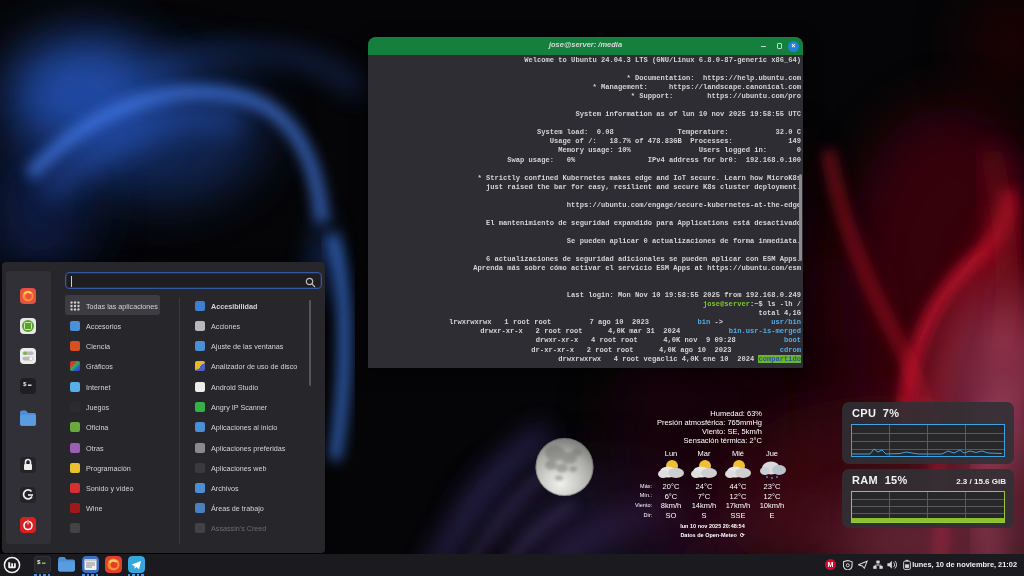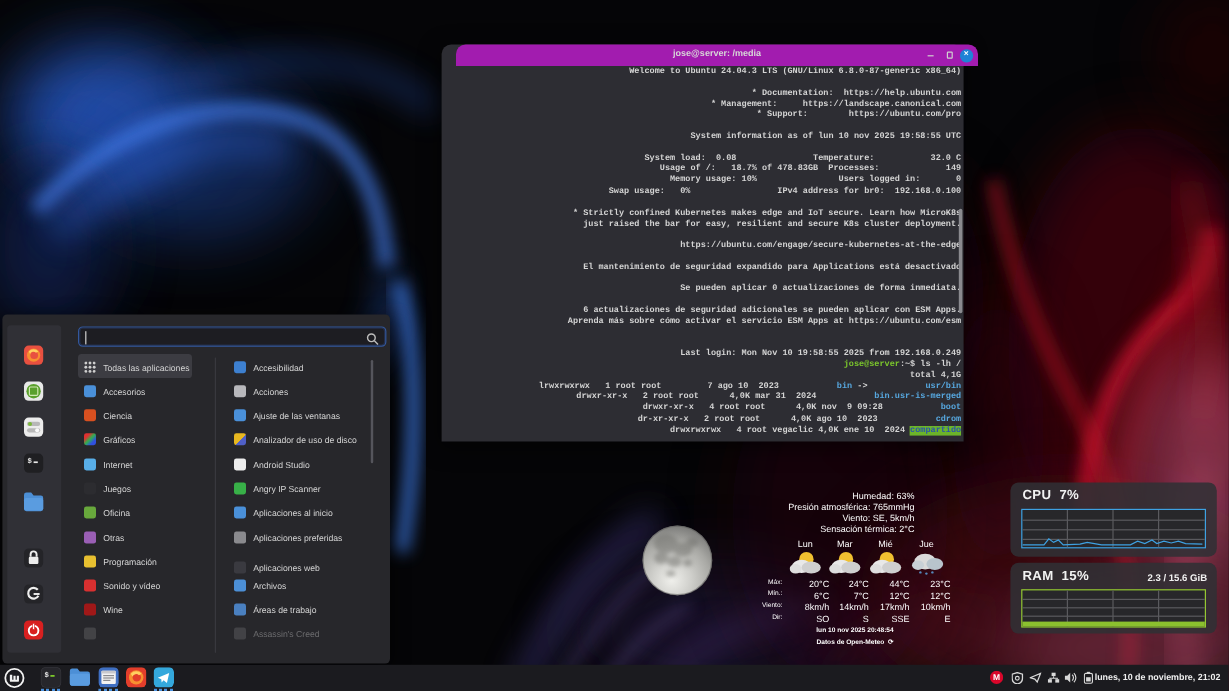--- a/index.html
+++ b/index.html
@@ -2,21 +2,21 @@
 <html><head>
 <meta charset="utf-8">
 <style>
 html,body{margin:0;padding:0;width:1024px;height:576px;overflow:hidden;background:#050507;}
 *{box-sizing:border-box;}
 body{font-family:"Liberation Sans",sans-serif;position:relative;}
 #wall{position:absolute;left:0;top:0;}
 .abs{position:absolute;}
 
 #term{left:368px;top:37px;width:435px;height:331px;background:#2d2d33;border-radius:8px 8px 0 0;box-shadow:0 4px 18px rgba(0,0,0,.6);}
-#termbar{position:absolute;left:12px;top:0;width:100%;height:18px;background:#a21caf;border-radius:8px 8px 0 0;}
+#termbar{position:absolute;left:0;top:0;width:100%;height:18px;background:#15803d;border-radius:8px 8px 0 0;font-style:italic;}
 #termtitle{position:absolute;left:0;right:0;top:3px;text-align:center;color:#d8d8d8;font-size:7.5px;font-weight:bold;}
 #termbody{position:absolute;left:2px;top:19px;right:2px;bottom:0;overflow:hidden;}
 #termbody pre{margin:0;font-family:"Liberation Mono",monospace;font-size:7.1px;line-height:9.05px;color:#d4d4d4;font-weight:bold;letter-spacing:0px;text-align:right;}
 .tg{color:#7bc62c;}
 .tb{color:#57a8e0;padding-left:44px;}
 .tgb{background:#6cb52a;color:#2a56a8;}
 #tscroll{position:absolute;right:1px;top:137px;width:3px;height:87px;background:#8a8a8f;border-radius:2px;}
 
 #menu{left:2px;top:262px;width:323px;height:291px;background:#27272b;border-radius:4px;box-shadow:0 3px 14px rgba(0,0,0,.65);}
 #menuside{position:absolute;left:4px;top:9px;width:45px;height:273px;background:#303036;border-radius:3px;}
@@ -39,21 +39,21 @@
 #ramg{top:22px;width:154px;height:32px;border:1.5px solid #95c832;}
 .gridh{position:absolute;left:0;right:0;height:1px;background:#5a5a5e;}
 .gridv{position:absolute;top:0;bottom:0;width:1px;background:#5a5a5e;}
 
 #bar{left:0;top:554px;width:1024px;height:22px;background:#1b1b1f;}
 .tic{position:absolute;top:2px;width:17px;height:17px;border-radius:4px;}
 .runline{position:absolute;top:20px;height:2px;background:repeating-linear-gradient(90deg,#4b91dd 0,#4b91dd 2.5px,transparent 2.5px,transparent 4.5px);}
 #clock{position:absolute;right:7px;top:6px;color:#f0f0f0;font-size:7.4px;font-weight:bold;}
 .winfo{position:absolute;right:262px;text-align:right;color:#fff;font-size:7.5px;}
 .wday{position:absolute;top:449px;width:40px;text-align:center;color:#fff;font-size:7.5px;}
-.wval{position:absolute;width:40px;text-align:right;color:#fff;font-size:7.5px;}
+.wval{position:absolute;width:40px;text-align:center;color:#fff;font-size:7.5px;}
 .wlabel{position:absolute;right:372px;text-align:right;color:#fff;font-size:5.5px;}
 #cielo{position:absolute;left:491px;top:516px;color:#ef4444;font-size:17px;margin-top:47px;}
 #wstamp{position:absolute;left:630px;top:523px;width:165px;text-align:center;color:#fff;font-size:5.5px;font-weight:bold;}
 #wsrc{position:absolute;left:630px;top:532px;width:165px;text-align:center;color:#fff;font-size:5.5px;font-weight:bold;}
 </style>
 </head>
 <body>
 <svg id="wall" width="1024" height="576" viewBox="0 0 1024 576">
   <defs>
     <filter id="b26" x="-80%" y="-80%" width="260%" height="260%">
@@ -353,29 +353,29 @@
   <div class="mrow" style="left:68px;top:196px;"><span class="ic" style="background:#e8c030;"></span>Programación</div>
   <div class="mrow" style="left:68px;top:216px;"><span class="ic" style="background:#d83030;"></span>Sonido y vídeo</div>
   <div class="mrow" style="left:68px;top:236px;"><span class="ic" style="background:#a01818;"></span>Wine</div>
   <div class="mrow fade" style="left:68px;top:256px;">
       <span class="ic" style="background:#707074;"></span>
     </div>
 
   <div style="position:absolute;left:177px;top:36px;width:1px;height:246px;background:#38383e;"></div>
   <div id="mscroll"></div>
 
-  <div class="mrow" style="left:193px;top:34px;"><span class="ic" style="background:#3d80d0;"></span>Accesibilidad</div>
+  <div class="mrow" style="left:193px;top:34px;font-weight:bold;"><span class="ic" style="background:#3d80d0;"></span>Accesibilidad</div>
   <div class="mrow" style="left:193px;top:54px;"><span class="ic" style="background:#b8b8bc;"></span>Acciones</div>
   <div class="mrow" style="left:193px;top:74px;"><span class="ic" style="background:#4a90d9;"></span>Ajuste de las ventanas</div>
   <div class="mrow" style="left:193px;top:94px;"><span class="ic" style="background:linear-gradient(135deg,#e8b820 55%,#5060c8 55%);"></span>Analizador de uso de disco</div>
   <div class="mrow" style="left:193px;top:115px;"><span class="ic" style="background:#ececec;"></span>Android Studio</div>
   <div class="mrow" style="left:193px;top:135px;"><span class="ic" style="background:#38b048;"></span>Angry IP Scanner</div>
   <div class="mrow" style="left:193px;top:155px;"><span class="ic" style="background:#4a90d9;"></span>Aplicaciones al inicio</div>
   <div class="mrow" style="left:193px;top:176px;"><span class="ic" style="background:#8a8a8e;"></span>Aplicaciones preferidas</div>
-  <div class="mrow" style="left:193px;top:196px;align-items:flex-end;"><span class="ic" style="background:#3a3a40;"></span>Aplicaciones web</div>
+  <div class="mrow" style="left:193px;top:196px;"><span class="ic" style="background:#3a3a40;"></span>Aplicaciones web</div>
   <div class="mrow" style="left:193px;top:216px;"><span class="ic" style="background:#4c8fd6;"></span>Archivos</div>
   <div class="mrow" style="left:193px;top:236px;"><span class="ic" style="background:#4a80c0;"></span>Áreas de trabajo</div>
   <div class="mrow fade" style="left:193px;top:256px;"><span class="ic" style="background:#707074;"></span>Assassin's Creed</div>
 </div>
 
 <div class="abs" id="bar">
 
   <svg class="abs" style="left:3px;top:2px;" width="18" height="18" viewBox="0 0 18 18">
     <circle cx="9" cy="9" r="7.6" fill="none" stroke="#f2f2f2" stroke-width="1.5"></circle>
     <path d="M5.2,6.2 v5 a1,1 0 0 0 1,1 h5.6 a1,1 0 0 0 1,-1 v-4 h-1.8 v3.2 h-1 v-3.2 h-1.8 v3.2 h-1 v-4.2 z" fill="#f2f2f2"></path>

